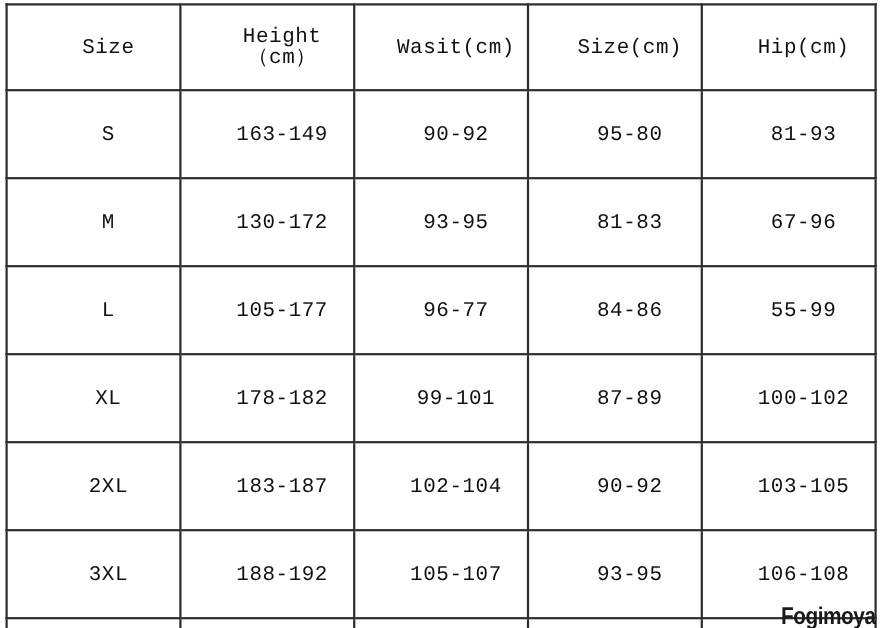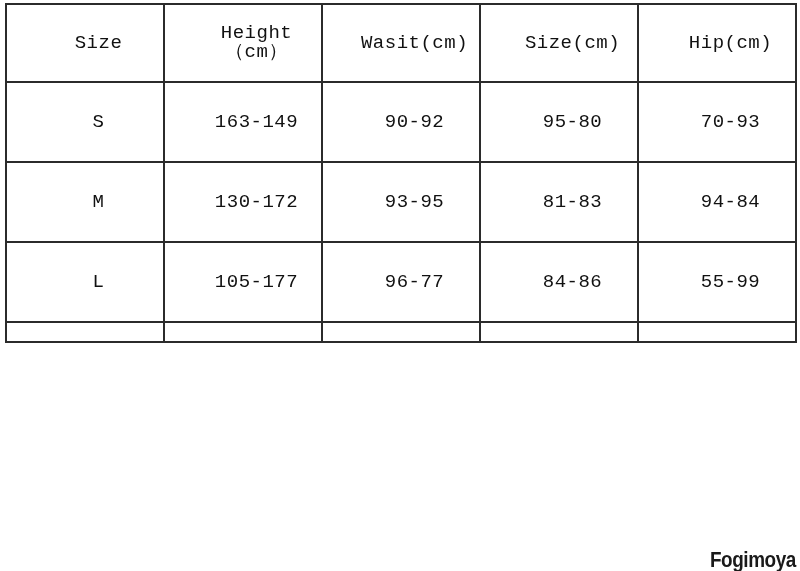--- a/index.html
+++ b/index.html
@@ -115,55 +115,106 @@
         <td>
             <span class="cell-text">163-149</span>
           </td>
         <td>
             <span class="cell-text">90-92</span>
           </td>
         <td>
             <span class="cell-text">95-80</span>
           </td>
         <td>
-            <span class="cell-text">70-93</span>
+            <span class="cell-text">81-93</span>
           </td>
       </tr>
       <tr>
         <td>
             <span class="cell-text">M</span>
           </td>
         <td>
             <span class="cell-text">130-172</span>
           </td>
         <td>
             <span class="cell-text">93-95</span>
           </td>
         <td>
             <span class="cell-text">81-83</span>
           </td>
         <td>
-            <span class="cell-text">94-84</span>
+            <span class="cell-text">67-96</span>
           </td>
       </tr>
       <tr>
         <td>
             <span class="cell-text">L</span>
           </td>
         <td>
             <span class="cell-text">105-177</span>
           </td>
         <td>
             <span class="cell-text">96-77</span>
           </td>
         <td>
             <span class="cell-text">84-86</span>
           </td>
         <td>
             <span class="cell-text">55-99</span>
+          </td>
+      </tr>
+      <tr>
+        <td>
+            <span class="cell-text">XL</span>
+          </td>
+        <td>
+            <span class="cell-text">178-182</span>
+          </td>
+        <td>
+            <span class="cell-text">99-101</span>
+          </td>
+        <td>
+            <span class="cell-text">87-89</span>
+          </td>
+        <td>
+            <span class="cell-text">100-102</span>
+          </td>
+      </tr>
+      <tr>
+        <td>
+            <span class="cell-text">2XL</span>
+          </td>
+        <td>
+            <span class="cell-text">183-187</span>
+          </td>
+        <td>
+            <span class="cell-text">102-104</span>
+          </td>
+        <td>
+            <span class="cell-text">90-92</span>
+          </td>
+        <td>
+            <span class="cell-text">103-105</span>
+          </td>
+      </tr>
+      <tr>
+        <td>
+            <span class="cell-text">3XL</span>
+          </td>
+        <td>
+            <span class="cell-text">188-192</span>
+          </td>
+        <td>
+            <span class="cell-text">105-107</span>
+          </td>
+        <td>
+            <span class="cell-text">93-95</span>
+          </td>
+        <td>
+            <span class="cell-text">106-108</span>
           </td>
       </tr>
       <tr class="partial-row">
         <td></td>
         <td></td>
         <td></td>
         <td></td>
         <td></td>
       </tr>
     </tbody>

